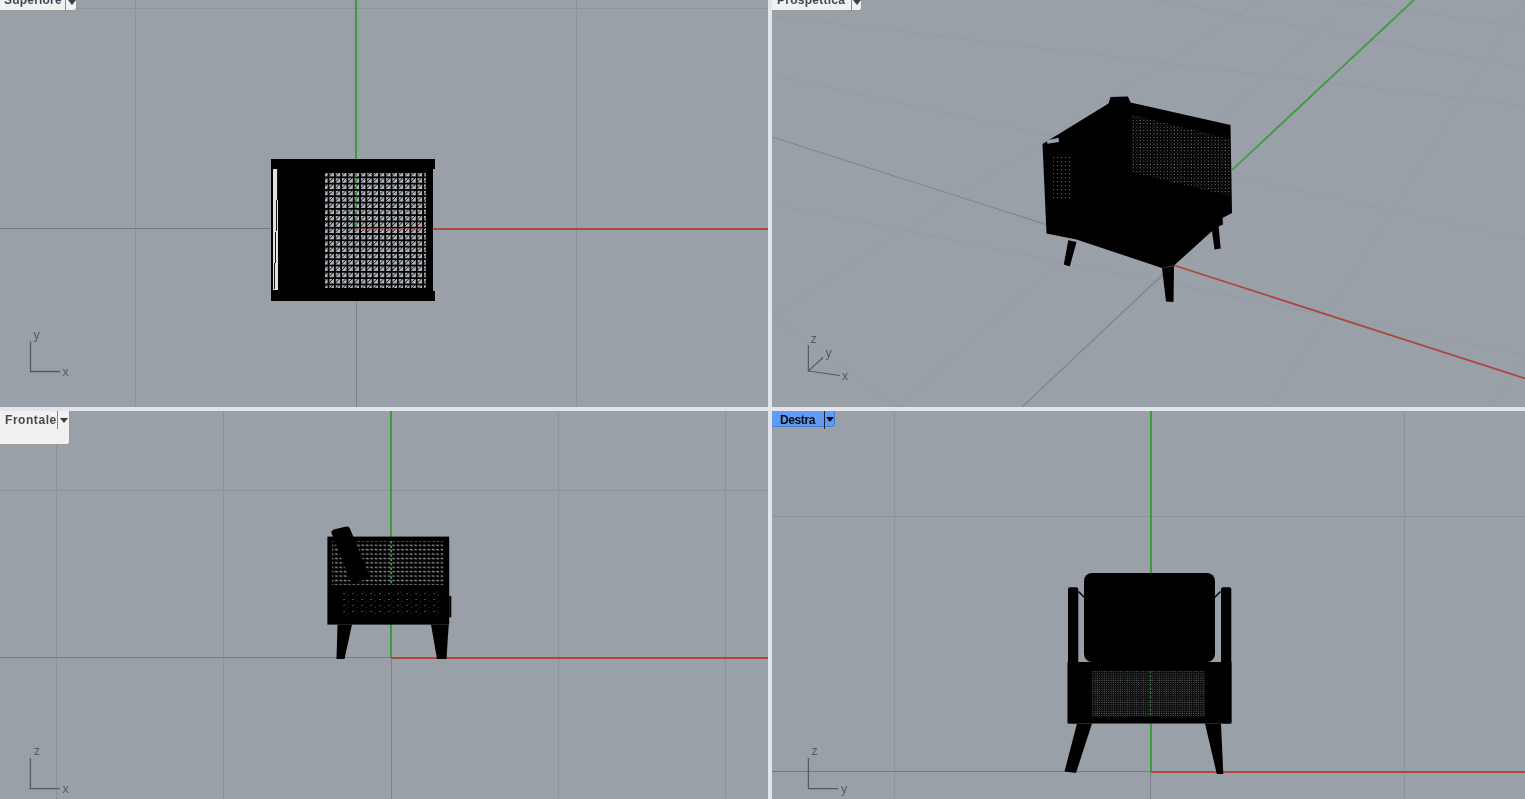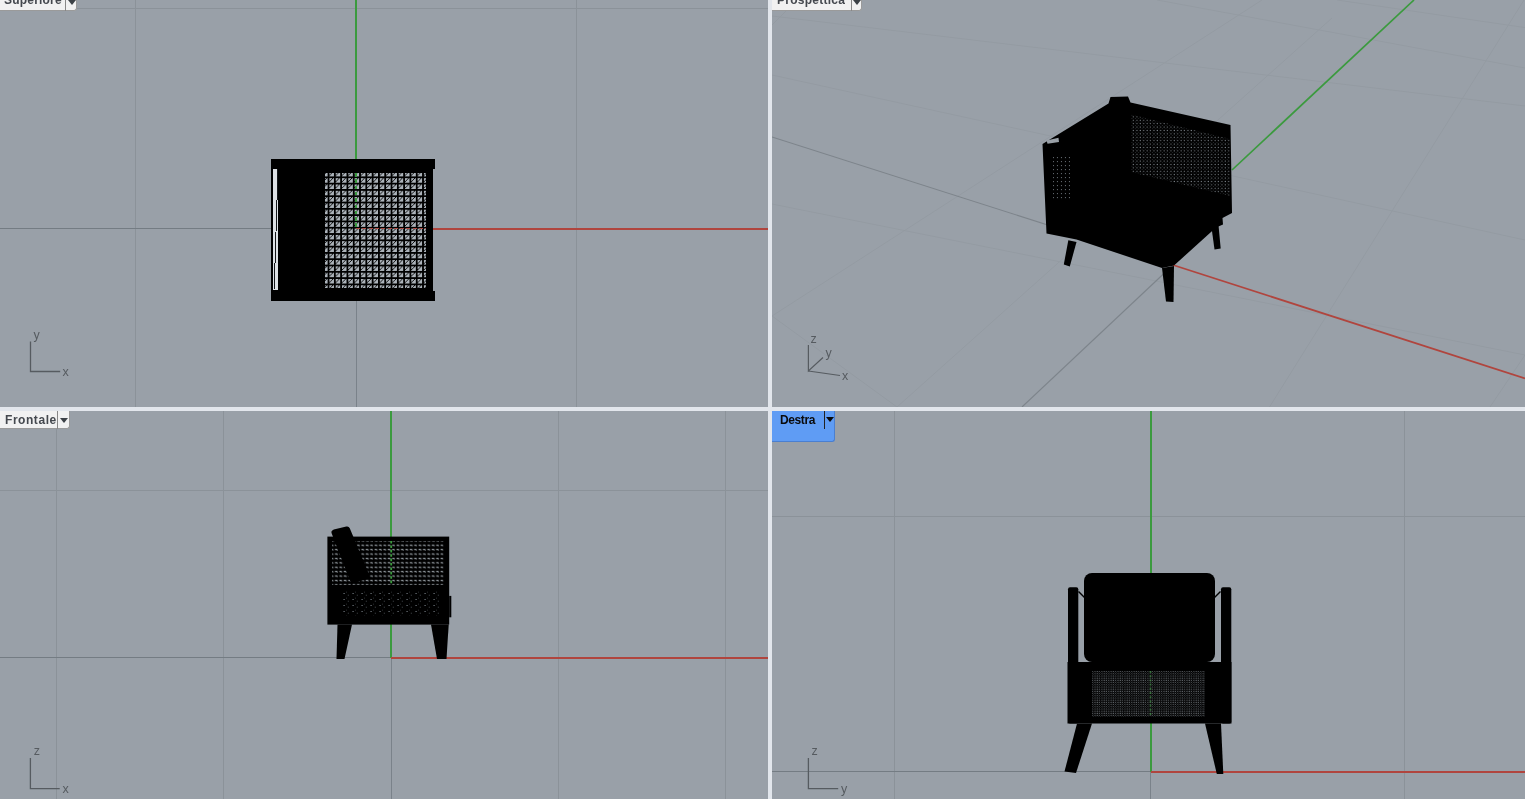--- a/index.html
+++ b/index.html
@@ -152,21 +152,21 @@
 <line x1="391.2" y1="130" x2="391.2" y2="174" stroke="#3b9a3e" stroke-width="1.8" stroke-dasharray="2.6 1.8"></line>
 </g>
 <g stroke="#565b60" stroke-width="1.3" fill="none">
 <path d="M30.4,347 L30.4,377.7 L59.7,377.7"></path>
 </g>
 <g fill="#565b60" font-size="12.5px">
 <text x="33.8" y="344">z</text>
           <text x="62.5" y="381.5">x</text>
 </g>
 </svg>
-<div class="tab" style="left:0;top:0;width:69.5px;height:18px;">
+<div class="tab" style="left:0;top:0;width:69.5px;height:34px;">
 <span class="tx" style="left:5px;top:2.2px;letter-spacing:0.55px;">Frontale</span>
 <span class="dv" style="left:57px;top:0;height:18px;"></span>
 <span class="tr" style="left:59.5px;top:6.5px;"></span>
 </div>
 </div>
 <div class="vp" id="vbr">
 <svg width="753" height="388">
 <defs>
 <pattern id="dotsSeat" width="2.3" height="2.2" patternUnits="userSpaceOnUse">
   <rect width="2.3" height="2.2" fill="#000"></rect>
@@ -198,18 +198,18 @@
 <path fill="#000" d="M433,312.5 L449,312.5 L451.3,363 L444.8,363 Z"></path>
 </g>
 <g stroke="#565b60" stroke-width="1.3" fill="none">
 <path d="M36.4,347 L36.4,377.7 L66.2,377.7"></path>
 </g>
 <g fill="#565b60" font-size="12.5px">
 <text x="39.4" y="344">z</text>
           <text x="69" y="381.5">y</text>
 </g>
 </svg>
-<div class="tab" style="left:0;top:0;width:62.5px;height:31px;background:#5f9cf4;border-color:#4a7fd0;">
+<div class="tab" style="left:0;top:0;width:62.5px;height:16px;background:#5f9cf4;border-color:#4a7fd0;">
 <span class="tx" style="left:8px;top:2px;color:#0a0a0a;letter-spacing:-0.4px;">Destra</span>
 <span class="dv" style="left:51.5px;top:0;height:17.5px;background:#222;"></span>
 <span class="tr" style="left:54px;top:6px;border-top-color:#0a0a0a;"></span>
 </div>
 </div>
 </div>
 </body></html>

